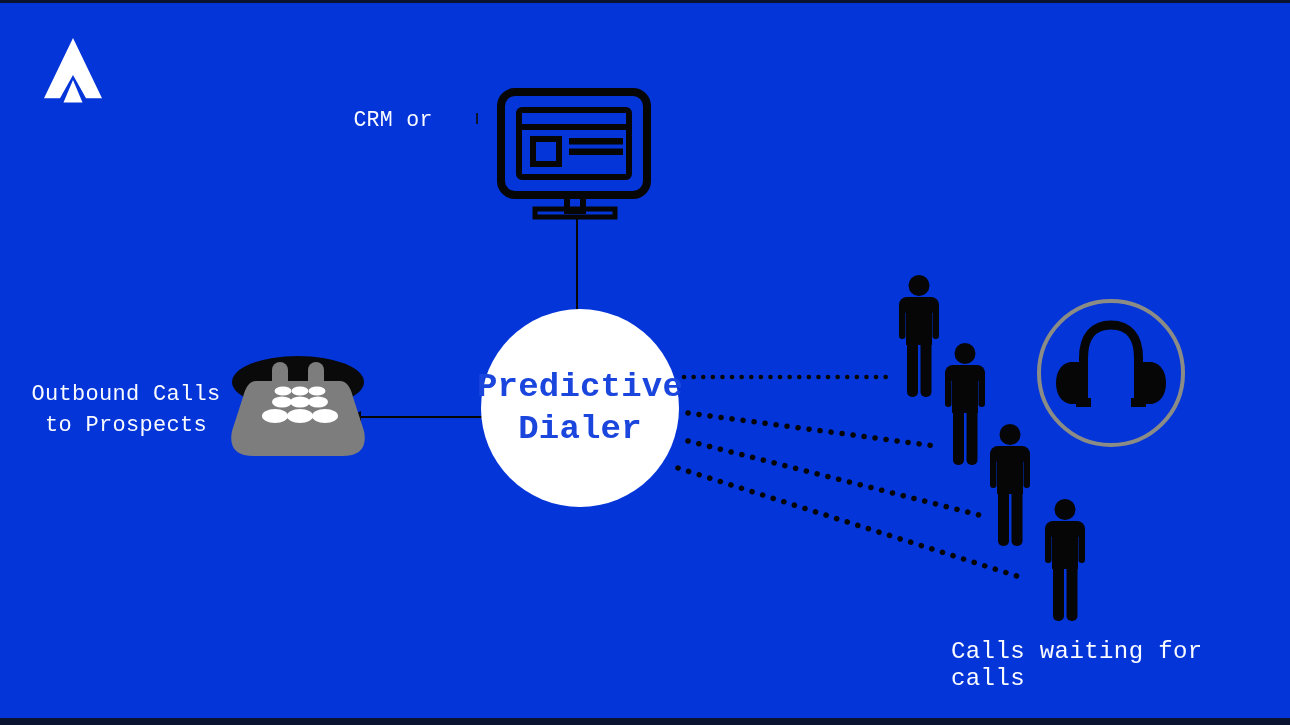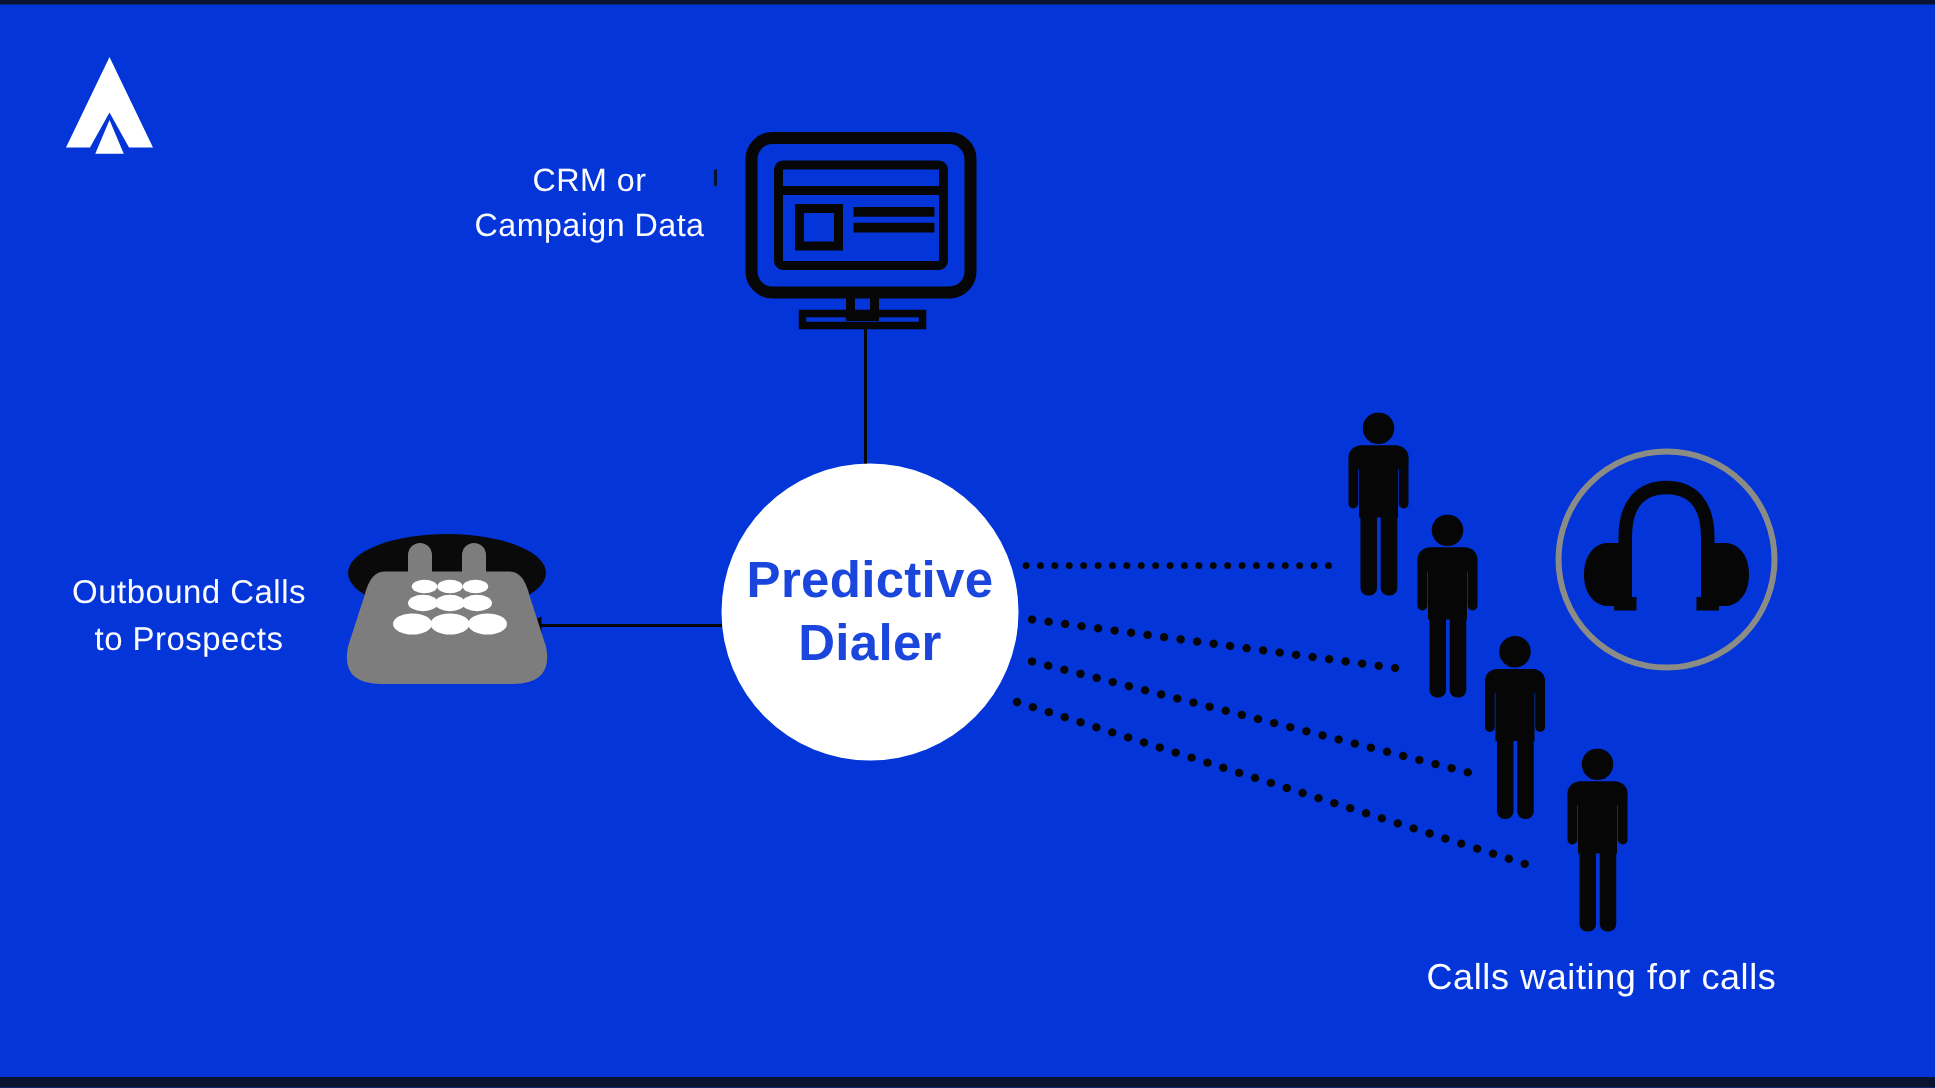--- a/index.html
+++ b/index.html
@@ -1,19 +1,19 @@
 <!DOCTYPE html>
 <html><head>
 <meta charset="utf-8">
 <style>
   html,body{margin:0;padding:0;background:#222;}
   .canvas{
     position:relative;width:1290px;height:725px;overflow:hidden;
     background:#0435D8;
-    font-family:Liberation Sans, sans-serif;
+    font-family:Liberation Mono, monospace;
   }
   .strip{position:absolute;left:0;width:1290px;background:#0A1430;}
   .strip.top{top:0;height:3px;}
   .strip.bottom{bottom:0;height:7px;}
   .abs{position:absolute;}
   .label{color:#FAFBFF;text-align:center;letter-spacing:.3px;}
   .label .line{display:block;}
   .crm-label{left:285px;top:105px;width:216px;font-size:21.5px;line-height:30px;}
   .outbound-label{left:18px;top:379px;width:216px;font-size:22px;line-height:31px;}
   .agents-label{left:951px;top:638px;width:300px;font-size:24px;text-align:left;letter-spacing:.4px;}
@@ -46,21 +46,20 @@
     <line x1="678" y1="468" x2="1020" y2="577" stroke="#060606" stroke-width="5.5" stroke-linecap="round" stroke-dasharray="0.1 11"></line>
   </svg>
 
   <svg class="abs" style="left:43px;top:36px;" width="60" height="70" viewBox="0 0 60 70">
     <path d="M30,2 L59,62.3 L1,62.3 Z  M30,39 L43,62.3 L17,62.3 Z" fill="#FFFFFF" fill-rule="evenodd"></path>
     <path d="M30,44 L39.5,66.5 L20.5,66.5 Z" fill="#FFFFFF"></path>
   </svg>
 
   <div class="abs label crm-label">
     <span class="line">CRM or</span>
-    <span class="line">Campaign Data</span>
   </div>
   <div class="abs stray-mark"></div>
 
   <svg class="abs" style="left:495px;top:86px;" width="158" height="134" viewBox="0 0 158 134">
     <rect x="6" y="6" width="146" height="103" rx="14" fill="none" stroke="#060606" stroke-width="8"></rect>
     <rect x="24" y="24" width="110" height="67" rx="3" fill="none" stroke="#060606" stroke-width="6"></rect>
     <line x1="24" y1="41" x2="134" y2="41" stroke="#060606" stroke-width="6"></line>
     <rect x="38" y="53" width="26" height="25" fill="none" stroke="#060606" stroke-width="6"></rect>
     <rect x="74" y="52" width="54" height="6.5" fill="#060606"></rect>
     <rect x="74" y="62.5" width="54" height="6.5" fill="#060606"></rect>

